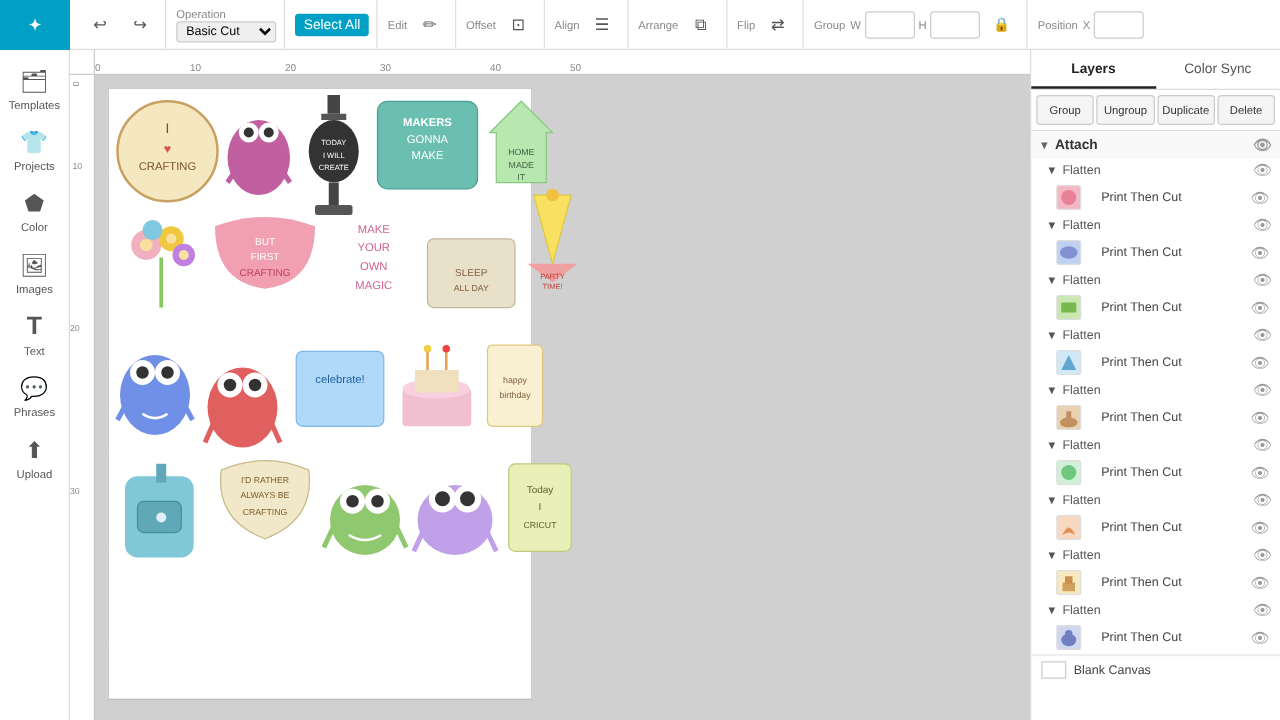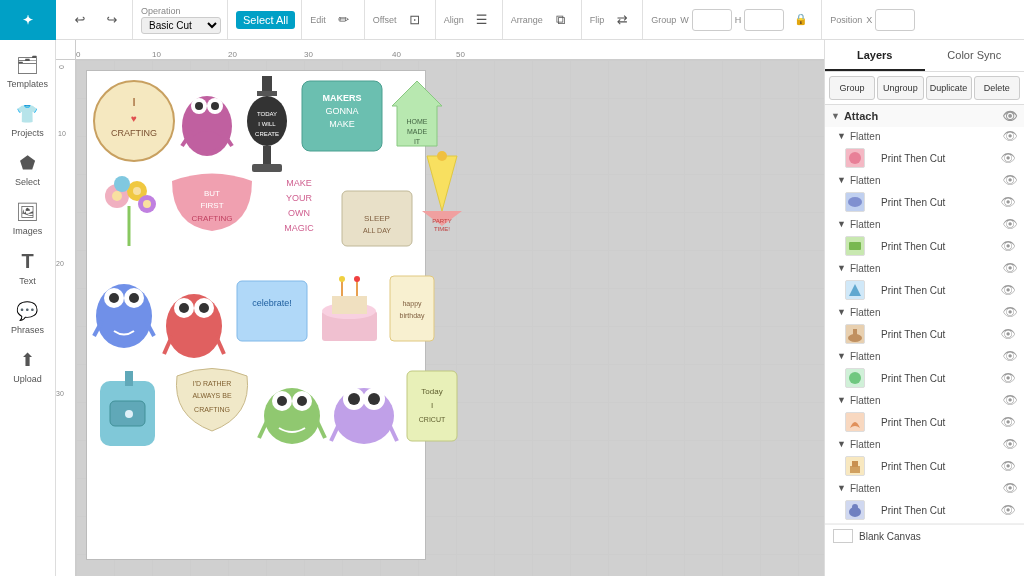--- a/index.html
+++ b/index.html
@@ -294,21 +294,21 @@
   <div class="sidebar-item">
     <span class="sidebar-icon">🗂</span>
     <span>Templates</span>
   </div>
   <div class="sidebar-item">
     <span class="sidebar-icon">👕</span>
     <span>Projects</span>
   </div>
   <div class="sidebar-item">
     <span class="sidebar-icon">⬟</span>
-    <span>Select</span>
+    <span>Color</span>
   </div>
   <div class="sidebar-item">
     <span class="sidebar-icon">🖼</span>
     <span>Images</span>
   </div>
   <div class="sidebar-item">
     <span class="sidebar-icon" style="font-size:20px;font-weight:bold;">T</span>
     <span>Text</span>
   </div>
   <div class="sidebar-item">

